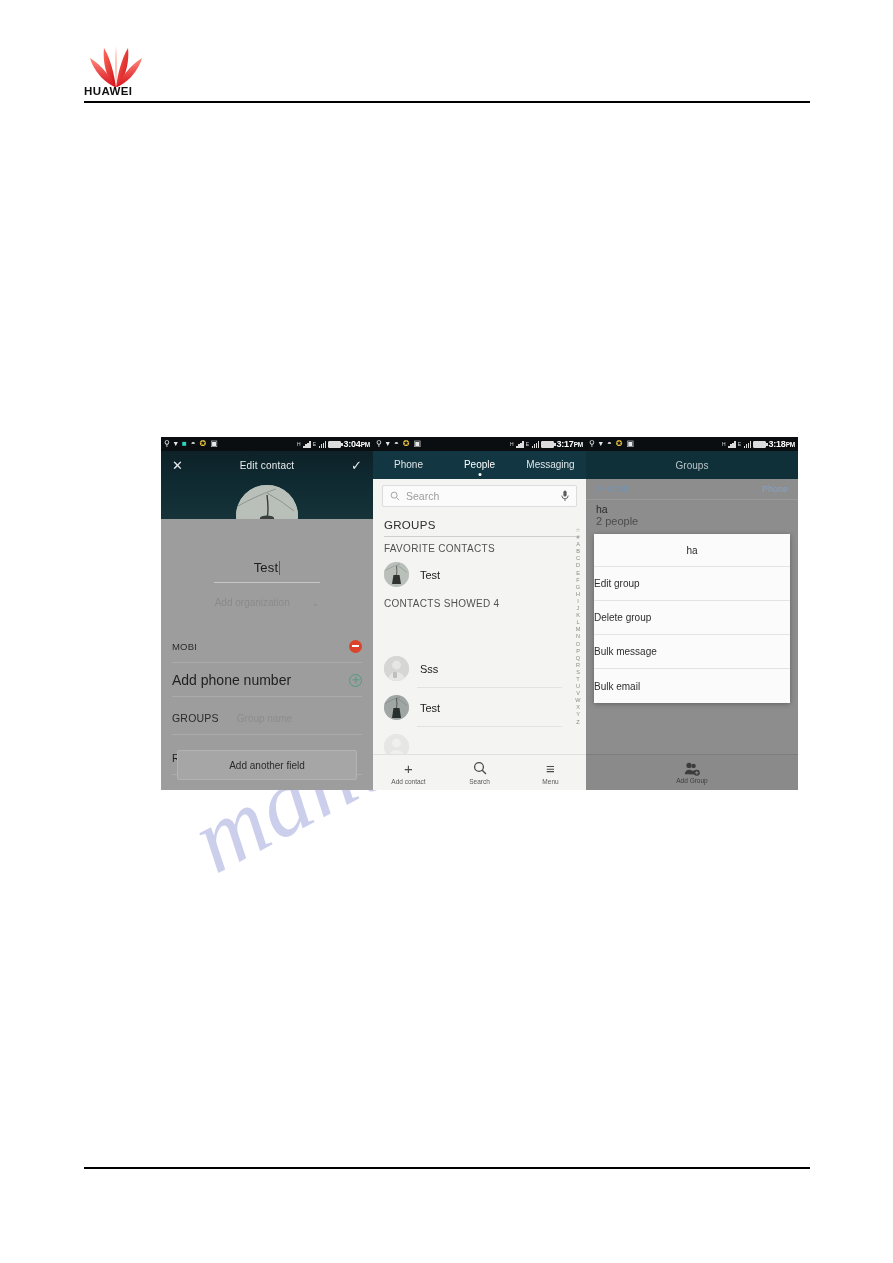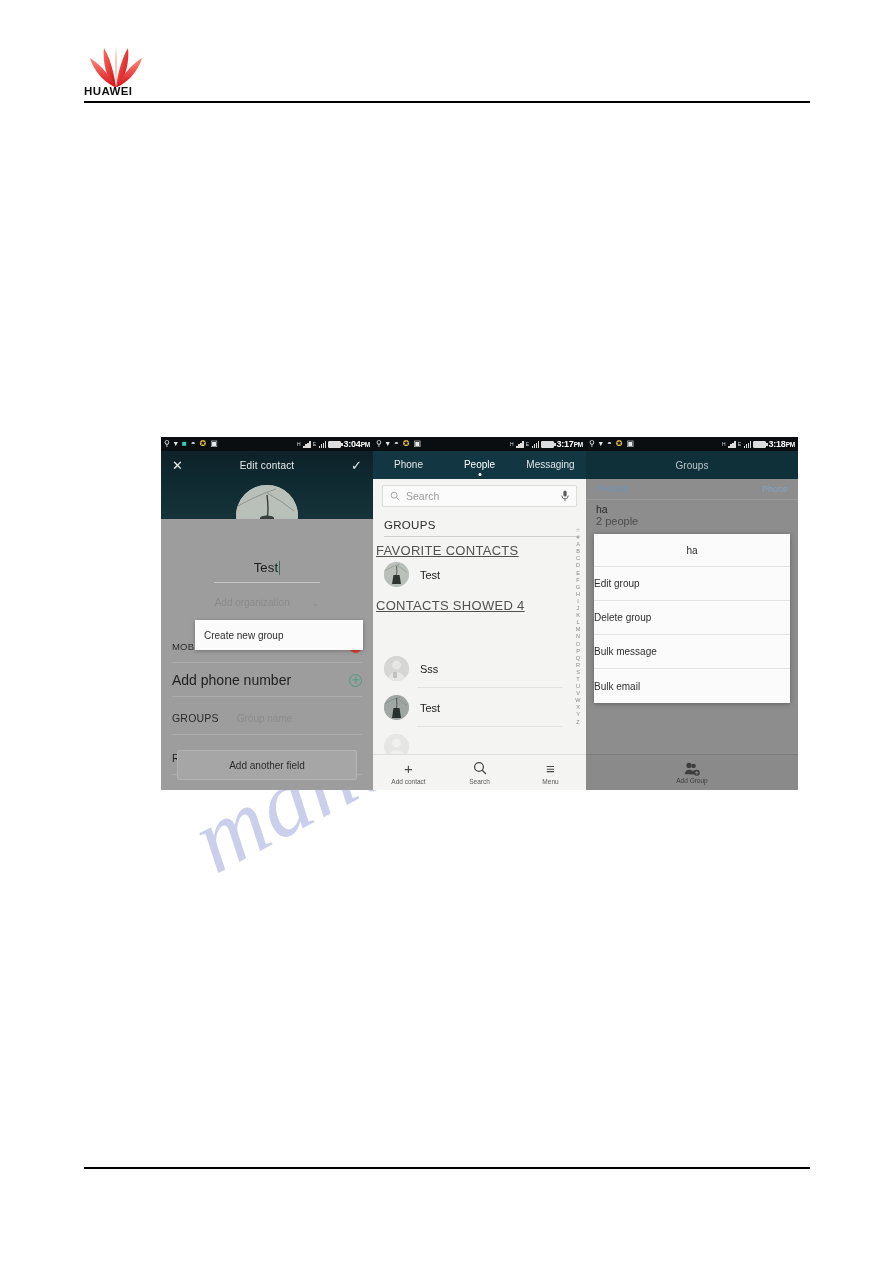--- a/index.html
+++ b/index.html
@@ -199,21 +199,21 @@
     background: #fbfbfb; border: 1px solid #dcdcdc; border-radius: 2px;
     display: flex; align-items: center; gap: 6px; padding: 0 7px;
   }
   .p2-search .ph { font-size: 10.5px; color: #9d9d9d; flex: 1; }
   .p2-groups {
     position: absolute; left: 11px; right: 9px; top: 36px; height: 20px;
   }
   .p2-groups .t { font-size: 11.5px; color: #2b2b2b; letter-spacing: .3px; }
   .p2-groups .ln { position: absolute; left: 0; right: 0; bottom: -2px; height: 1px; background: #cfcfcf; }
   .p2-sechead {
-    position: absolute; left: 3px; font-size: 13px; color: #515151; letter-spacing: .3px; text-decoration: underline;
+    position: absolute; left: 11px; font-size: 10px; color: #515151; letter-spacing: .3px;
   }
   .p2-item {
     position: absolute; left: 0; right: 18px; height: 39px;
     display: flex; align-items: center; gap: 11px; padding-left: 11px;
   }
   .p2-item .sep { position: absolute; left: 44px; right: 6px; bottom: 0; height: 1px; background: #e2e2e0; }
   .p2-av { width: 25px; height: 25px; border-radius: 50%; background: #d8d8d6; overflow: hidden; position: relative; }
   .p2-item .nm { font-size: 11px; color: #202020; }
   .p2-index {
     position: absolute; right: 2px; top: 48px; width: 12px;
@@ -398,23 +398,20 @@
             <span class="chev-r">›</span>
           </span>
           <span class="sep"></span>
         </div>
 
         <div class="p1-addfield">
           <span>Add another field</span>
         </div>
       </div>
 
-      <div class="p1-popup">
-        <span>Create new group</span>
-      </div>
     </div>
 
     <div class="shot p2">
       <div class="statusbar">
         <div class="sb-icons">
           <span class="sb-ico">⚲</span>
           <span class="sb-ico">▾</span>
           <span class="sb-ico">◓</span>
           <span class="sb-ico yellow">✪</span>
           <span class="sb-ico">▣</span>

